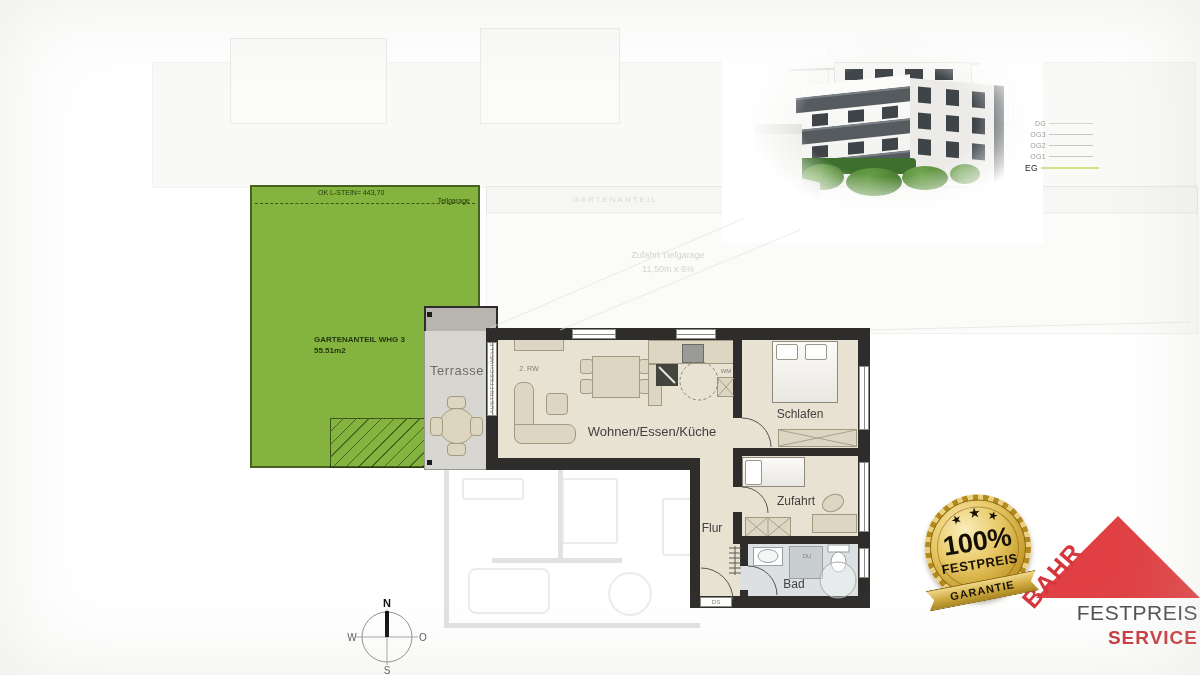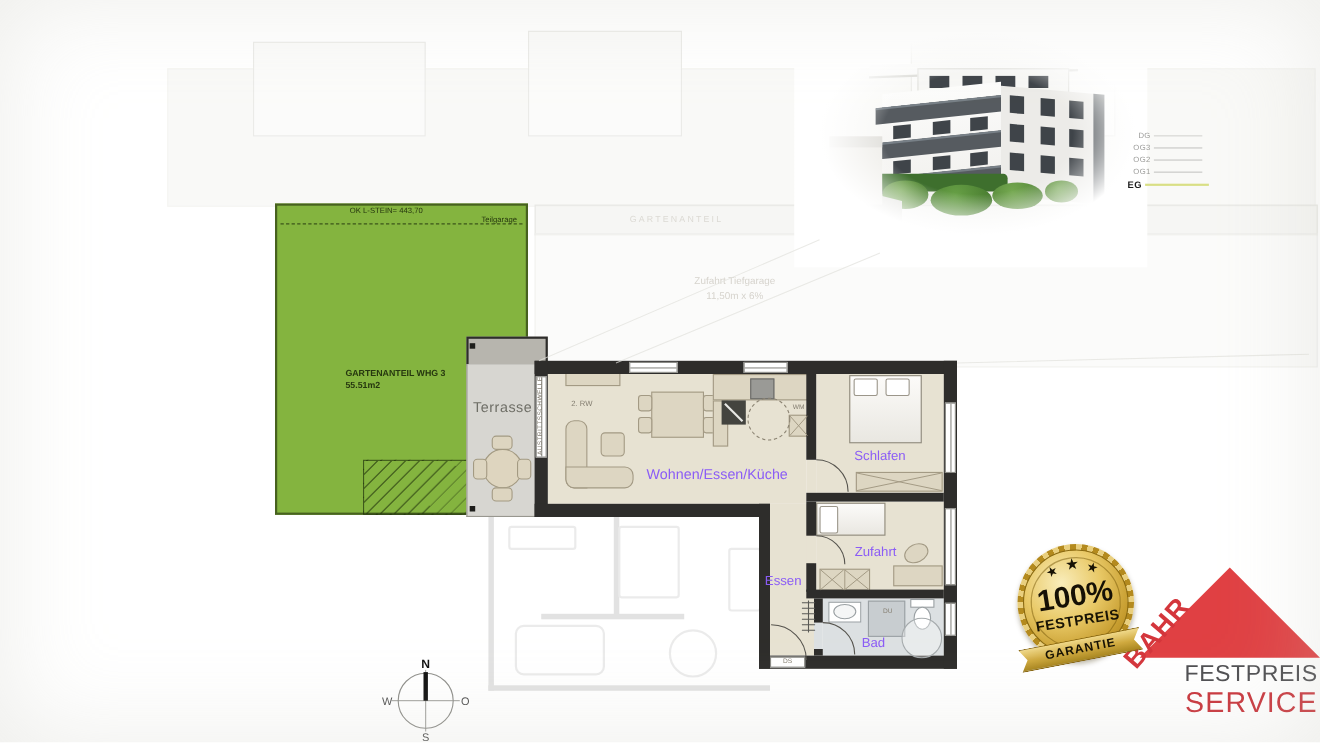--- a/index.html
+++ b/index.html
@@ -25,37 +25,37 @@
   
   .floor{position:absolute;background:#e7e2d2;}
   .bathfloor{position:absolute;background:#dce0e2;}
   .wall{position:absolute;background:#2e2d2b;z-index:14;}
   .win{position:absolute;background:#fff;border:1px solid #8b8b86;box-sizing:border-box;z-index:15;}
   .win.h::after{content:"";position:absolute;left:0;right:0;top:50%;border-top:1px solid #8b8b86;}
   .win.v::after{content:"";position:absolute;top:0;bottom:0;left:50%;border-left:1px solid #8b8b86;}
   .fitem{position:absolute;background:#ddd6c2;border:1px solid #a39a84;box-sizing:border-box;z-index:6;}
   .bed{background:linear-gradient(180deg,#fcfbf9,#e9e7e1);border:1px solid #8f8a7d;}
   .pillow{position:absolute;background:#fff;border:1px solid #9b968a;border-radius:2px;z-index:7;}
-  .lbl{position:absolute;color:#8b5cf6;white-space:nowrap;transform:translate(-50%,-50%);z-index:20;}
+  .lbl{position:absolute;color:#404040;white-space:nowrap;transform:translate(-50%,-50%);z-index:20;}
   .tiny{color:#857f72;}
   #svgover{position:absolute;left:0;top:0;z-index:16;}
   
   #neighbor{position:absolute;left:432px;top:468px;width:270px;height:175px;opacity:.14;z-index:1;}
   #neighbor .nwall{position:absolute;background:#3a3a3a;}
   #neighbor .nfit{position:absolute;background:#fff;border:2px solid #777;border-radius:3px;}
   
   #building{position:absolute;left:750px;top:50px;width:265px;height:165px;z-index:8;}
   #building .bwin{position:absolute;background:#3f4449;}
   
   #legend{position:absolute;left:1016px;top:118px;z-index:9;}
   .lg-row{display:flex;align-items:center;height:11px;}
   .lg-lbl{width:30px;text-align:right;font-size:7px;color:#9a9a98;letter-spacing:.3px;}
   .lg-line{width:44px;height:1px;background:#c6c6c3;margin-left:3px;}
   .lg-row.eg{margin-left:-8px;}
-  .lg-row.eg .lg-lbl{font-size:8.5px;font-weight:bold;color:#1b1b1b;}
+  .lg-row.eg .lg-lbl{font-size:8.5px;font-weight:normal;color:#1b1b1b;}
   .lg-row.eg .lg-line{width:58px;height:2px;background:#d9df85;}
   
   #badge{position:absolute;left:926px;top:494px;width:114px;height:126px;transform:rotate(-6deg);z-index:11;}
   #badge .scallop{position:absolute;left:0;top:0;width:106px;height:106px;border-radius:50%;
       background:repeating-conic-gradient(#b48a1e 0deg 6deg,#e9cf7e 6deg 12deg);box-shadow:0 3px 5px rgba(60,45,5,.35);}
   #badge .core{position:absolute;left:5px;top:5px;width:96px;height:96px;border-radius:50%;border:1px solid #8a6a12;
       background:radial-gradient(circle at 38% 30%,#f9edbb 0%,#e9c967 40%,#c79d2f 72%,#9e7a1a 100%);box-sizing:border-box;}
   #badge .ring{position:absolute;left:12px;top:12px;width:82px;height:82px;border-radius:50%;border:1.5px solid rgba(120,90,10,.5);box-sizing:border-box;}
   #badge .star{position:absolute;color:#171204;font-size:12px;}
   #badge .b100{position:absolute;left:0;top:32px;width:106px;text-align:center;font-size:27px;font-weight:800;color:#151005;transform:rotate(-3deg);}
@@ -64,21 +64,21 @@
       background:linear-gradient(180deg,#f0d98a,#cfa93f 55%,#a8861f);border:1px solid #8a6914;box-sizing:border-box;
       clip-path:polygon(0 0,100% 0,94% 50%,100% 100%,0 100%,6% 50%);
       text-align:center;line-height:19px;font-size:11px;font-weight:800;letter-spacing:1px;color:#171204;}
   
   #brand{position:absolute;left:1020px;top:505px;width:180px;height:170px;z-index:10;}
   #brand .tri{position:absolute;left:16px;top:11px;width:0;height:0;border-left:82px solid transparent;border-right:82px solid transparent;border-bottom:82px solid #e04043;}
   #brand .bahr{position:absolute;left:18px;top:80px;transform:rotate(-49deg);transform-origin:0 100%;
       font-size:25px;font-weight:bold;color:#d4363c;letter-spacing:1px;}
   #brand .blines{position:absolute;left:20px;top:96px;width:158px;text-align:right;line-height:24.5px;}
   #brand .b1,#brand .b3{font-size:21px;color:#4f4f52;letter-spacing:.5px;}
-  #brand .b2{font-size:26px;color:#c9353c;letter-spacing:1px;}
+  #brand .b2{font-size:19px;color:#c9353c;letter-spacing:1px;font-weight:bold;}
   
   #compass{position:absolute;left:344px;top:595px;z-index:9;}
   .vignette{position:absolute;inset:0;box-shadow:inset 0 0 90px rgba(198,198,190,.32);pointer-events:none;z-index:40;}
 </style>
 </head>
 <body>
 
 <div id="stage">
 
   <div class="bgblock" style="left:152px;top:62px;width:1042px;height:124px;opacity:.55;"></div>
@@ -208,21 +208,21 @@
     </g>
     <g stroke="#e2e2dd" stroke-width="1" opacity="0.7">
       <path d="M 490 328 L 745 218 M 560 330 L 800 230 M 870 330 L 1190 322"></path>
     </g>
   </svg>
 
   <div class="lbl" style="left:457px;top:370px;font-size:13px;color:#6e6e66;letter-spacing:.5px;">Terrasse</div>
   <div class="lbl" style="left:652px;top:431px;font-size:13px;">Wohnen/Essen/Küche</div>
   <div class="lbl" style="left:800px;top:414px;font-size:12px;">Schlafen</div>
   <div class="lbl" style="left:796px;top:501px;font-size:12px;">Zufahrt</div>
-  <div class="lbl" style="left:712px;top:528px;font-size:12px;">Essen</div>
+  <div class="lbl" style="left:712px;top:528px;font-size:12px;">Flur</div>
   <div class="lbl" style="left:794px;top:584px;font-size:12px;">Bad</div>
   <div class="lbl tiny" style="left:529px;top:368px;font-size:7px;">2. RW</div>
   <div class="lbl tiny" style="left:492px;top:378px;font-size:6px;transform:translate(-50%,-50%) rotate(-90deg);letter-spacing:.3px;">AUSTRITTSSCHWELLE</div>
   <div class="lbl tiny" style="left:726px;top:371px;font-size:6px;">WM</div>
   <div class="lbl tiny" style="left:807px;top:556px;font-size:6px;">DU</div>
   <div class="lbl tiny" style="left:716px;top:602px;font-size:6px;">DS</div>
 
   <div id="building">
     <div class="abs" style="left:40px;top:6px;width:190px;height:10px;background:#fbfbfa;border-bottom:2px solid #d8d8d3;transform:skewY(-2deg);"></div>
     <div class="abs" style="left:84px;top:12px;width:136px;height:24px;background:#f7f7f5;border:1px solid #e2e2de;">

